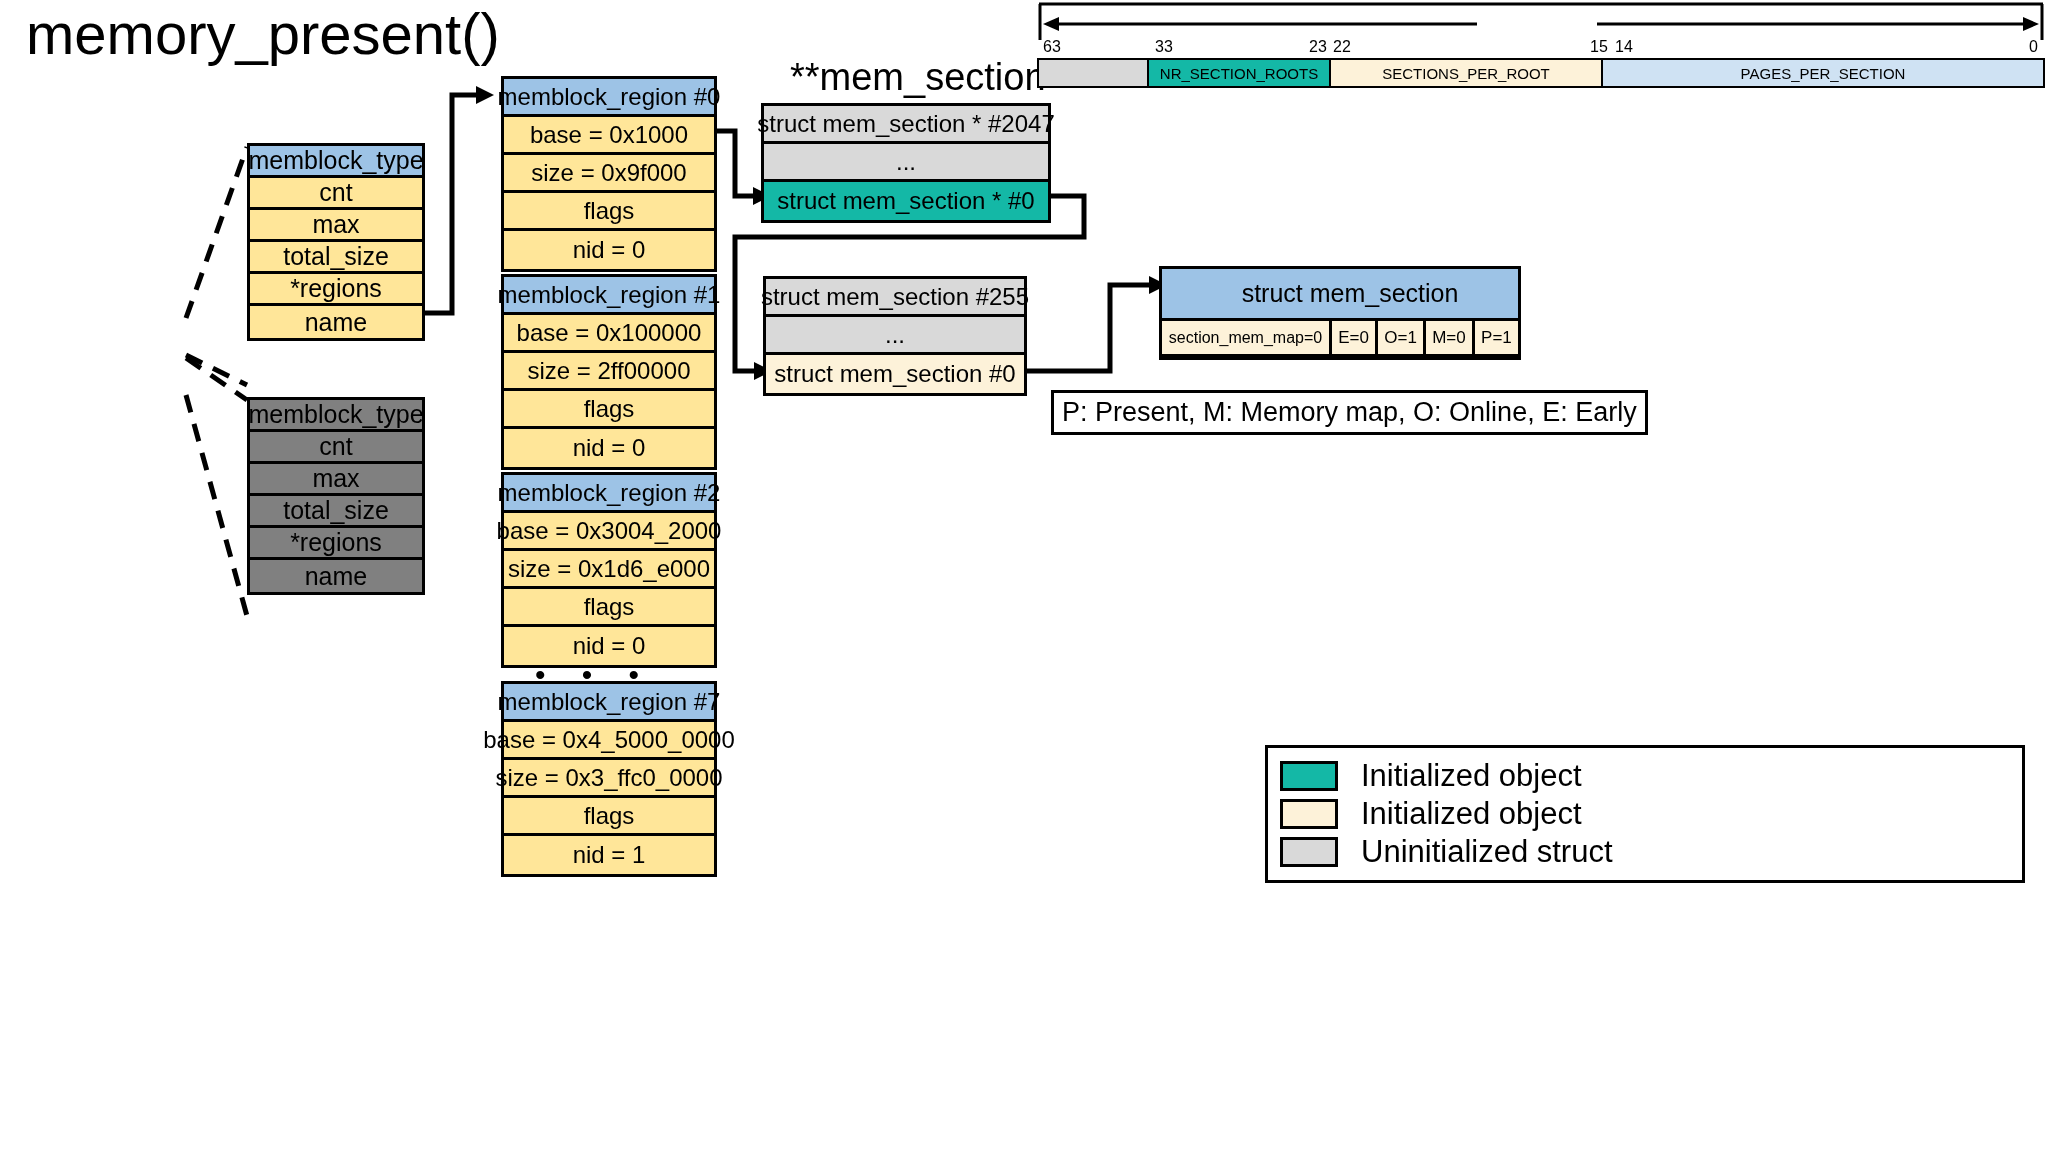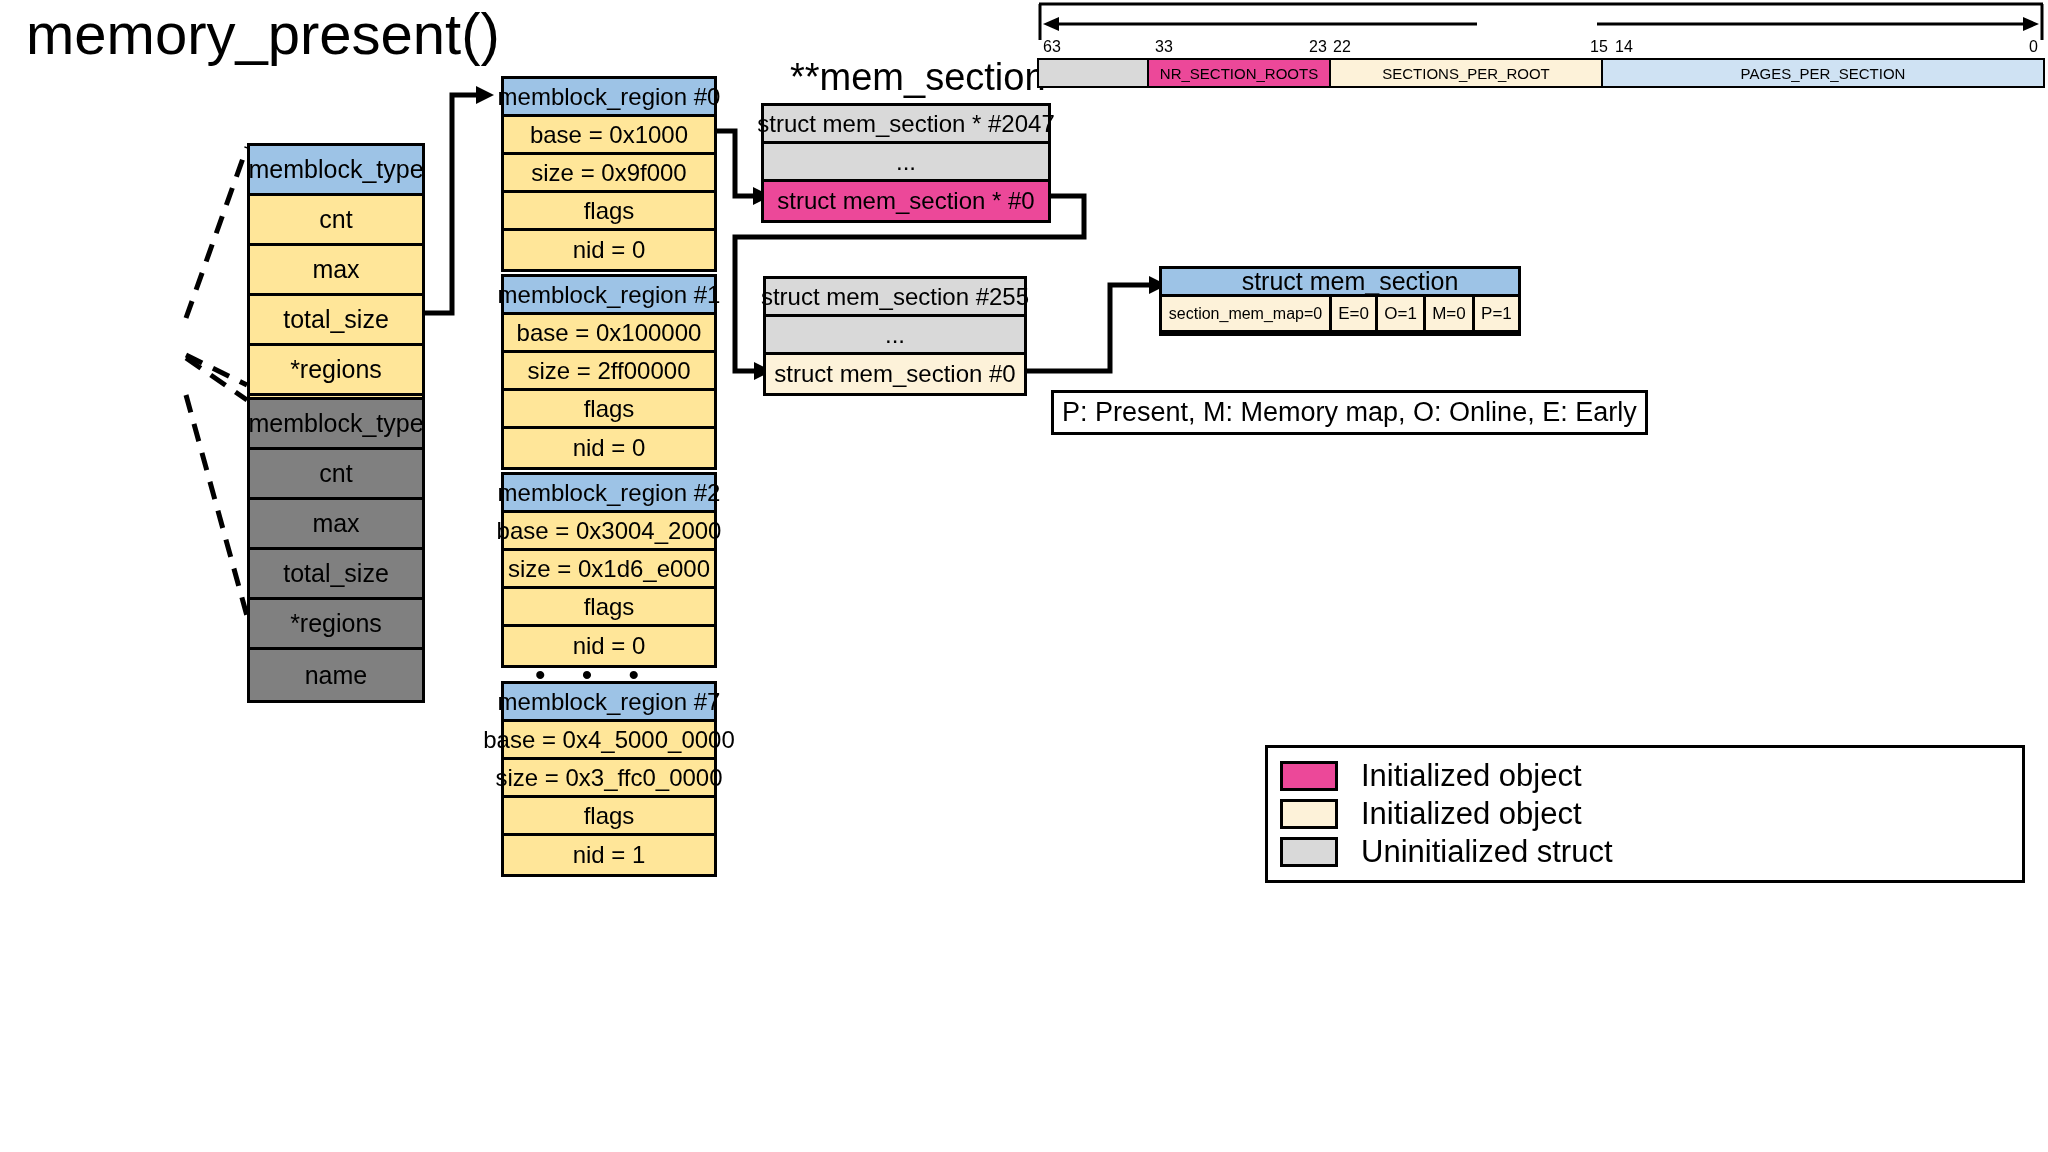--- a/index.html
+++ b/index.html
@@ -19,21 +19,21 @@
     white-space: nowrap;
     display: flex; align-items: center; justify-content: center;
     font-size: 26px; color: #000; line-height: 1;
   }
   .row:last-child { border-bottom: none; }
   .hdr-blue   { background: #9dc3e6; }
   .hdr-gray   { background: #808080; }
   .fill-yellow{ background: #ffe699; }
   .fill-gray  { background: #808080; }
   .fill-lgray { background: #d9d9d9; }
-  .fill-orange{ background: #ec4899; }
+  .fill-orange{ background: #14b8a6; }
   .fill-cream { background: #fdf2d9; }
   .fill-lblue { background: #cfe2f3; }
 
   
   #title {
     position: absolute; left: 26px; top: 2px;
     font-size: 58px; font-weight: 400; color: #000;
     letter-spacing: 0px; line-height: 1.1;
   }
 
@@ -41,21 +41,21 @@
   .plain-label {
     position: absolute; font-size: 34px; color: #000; white-space: nowrap;
   }
 
   
   #memblock { left: 36px; top: 212px; width: 150px; }
   #memblock .row { height: 36px; font-size: 25px; }
 
   
   .mbtype { width: 178px; }
-  .mbtype .row { height: 50px; font-size: 25px; }
+  .mbtype .row { height: 32px; font-size: 25px; }
   #mbtype-memory   { left: 247px; top: 143px; }
   #mbtype-reserved { left: 247px; top: 397px; }
 
   
   .mbregion { left: 486px; width: 216px; margin-left: 15px; }
   .mbregion .row { height: 38px; font-size: 24px; }
   #region0 { top: 76px; }
   #region1 { top: 274px; }
   #region2 { top: 472px; }
   #region7 { top: 681px; }
@@ -73,21 +73,21 @@
   
   #root-array { left: 761px; top: 103px; width: 290px; }
   #root-array .row { height: 38px; font-size: 24px; }
 
   
   #section-array { left: 763px; top: 276px; width: 264px; }
   #section-array .row { height: 38px; font-size: 24px; }
 
   
   #ms-detail { left: 1159px; top: 266px; width: 362px; }
-  #ms-detail .row { height: 28px; font-size: 25px; padding-left: 20px; }
+  #ms-detail .row { height: 52px; font-size: 25px; padding-left: 20px; }
   #ms-detail .bitrow { display: flex; height: 36px; border-bottom: 3px solid #000; }
   #ms-detail .bitcell {
     display: flex; align-items: center; justify-content: center;
     border-right: 3px solid #000; font-size: 16px; white-space: nowrap;
   }
   #ms-detail .bitcell:last-child { border-right: none; }
   #ms-detail .bitcell.wide { flex: 0 0 170px; }
   #ms-detail .bitcell.narrow { flex: 1 1 auto; font-size: 17px; }
 
   

